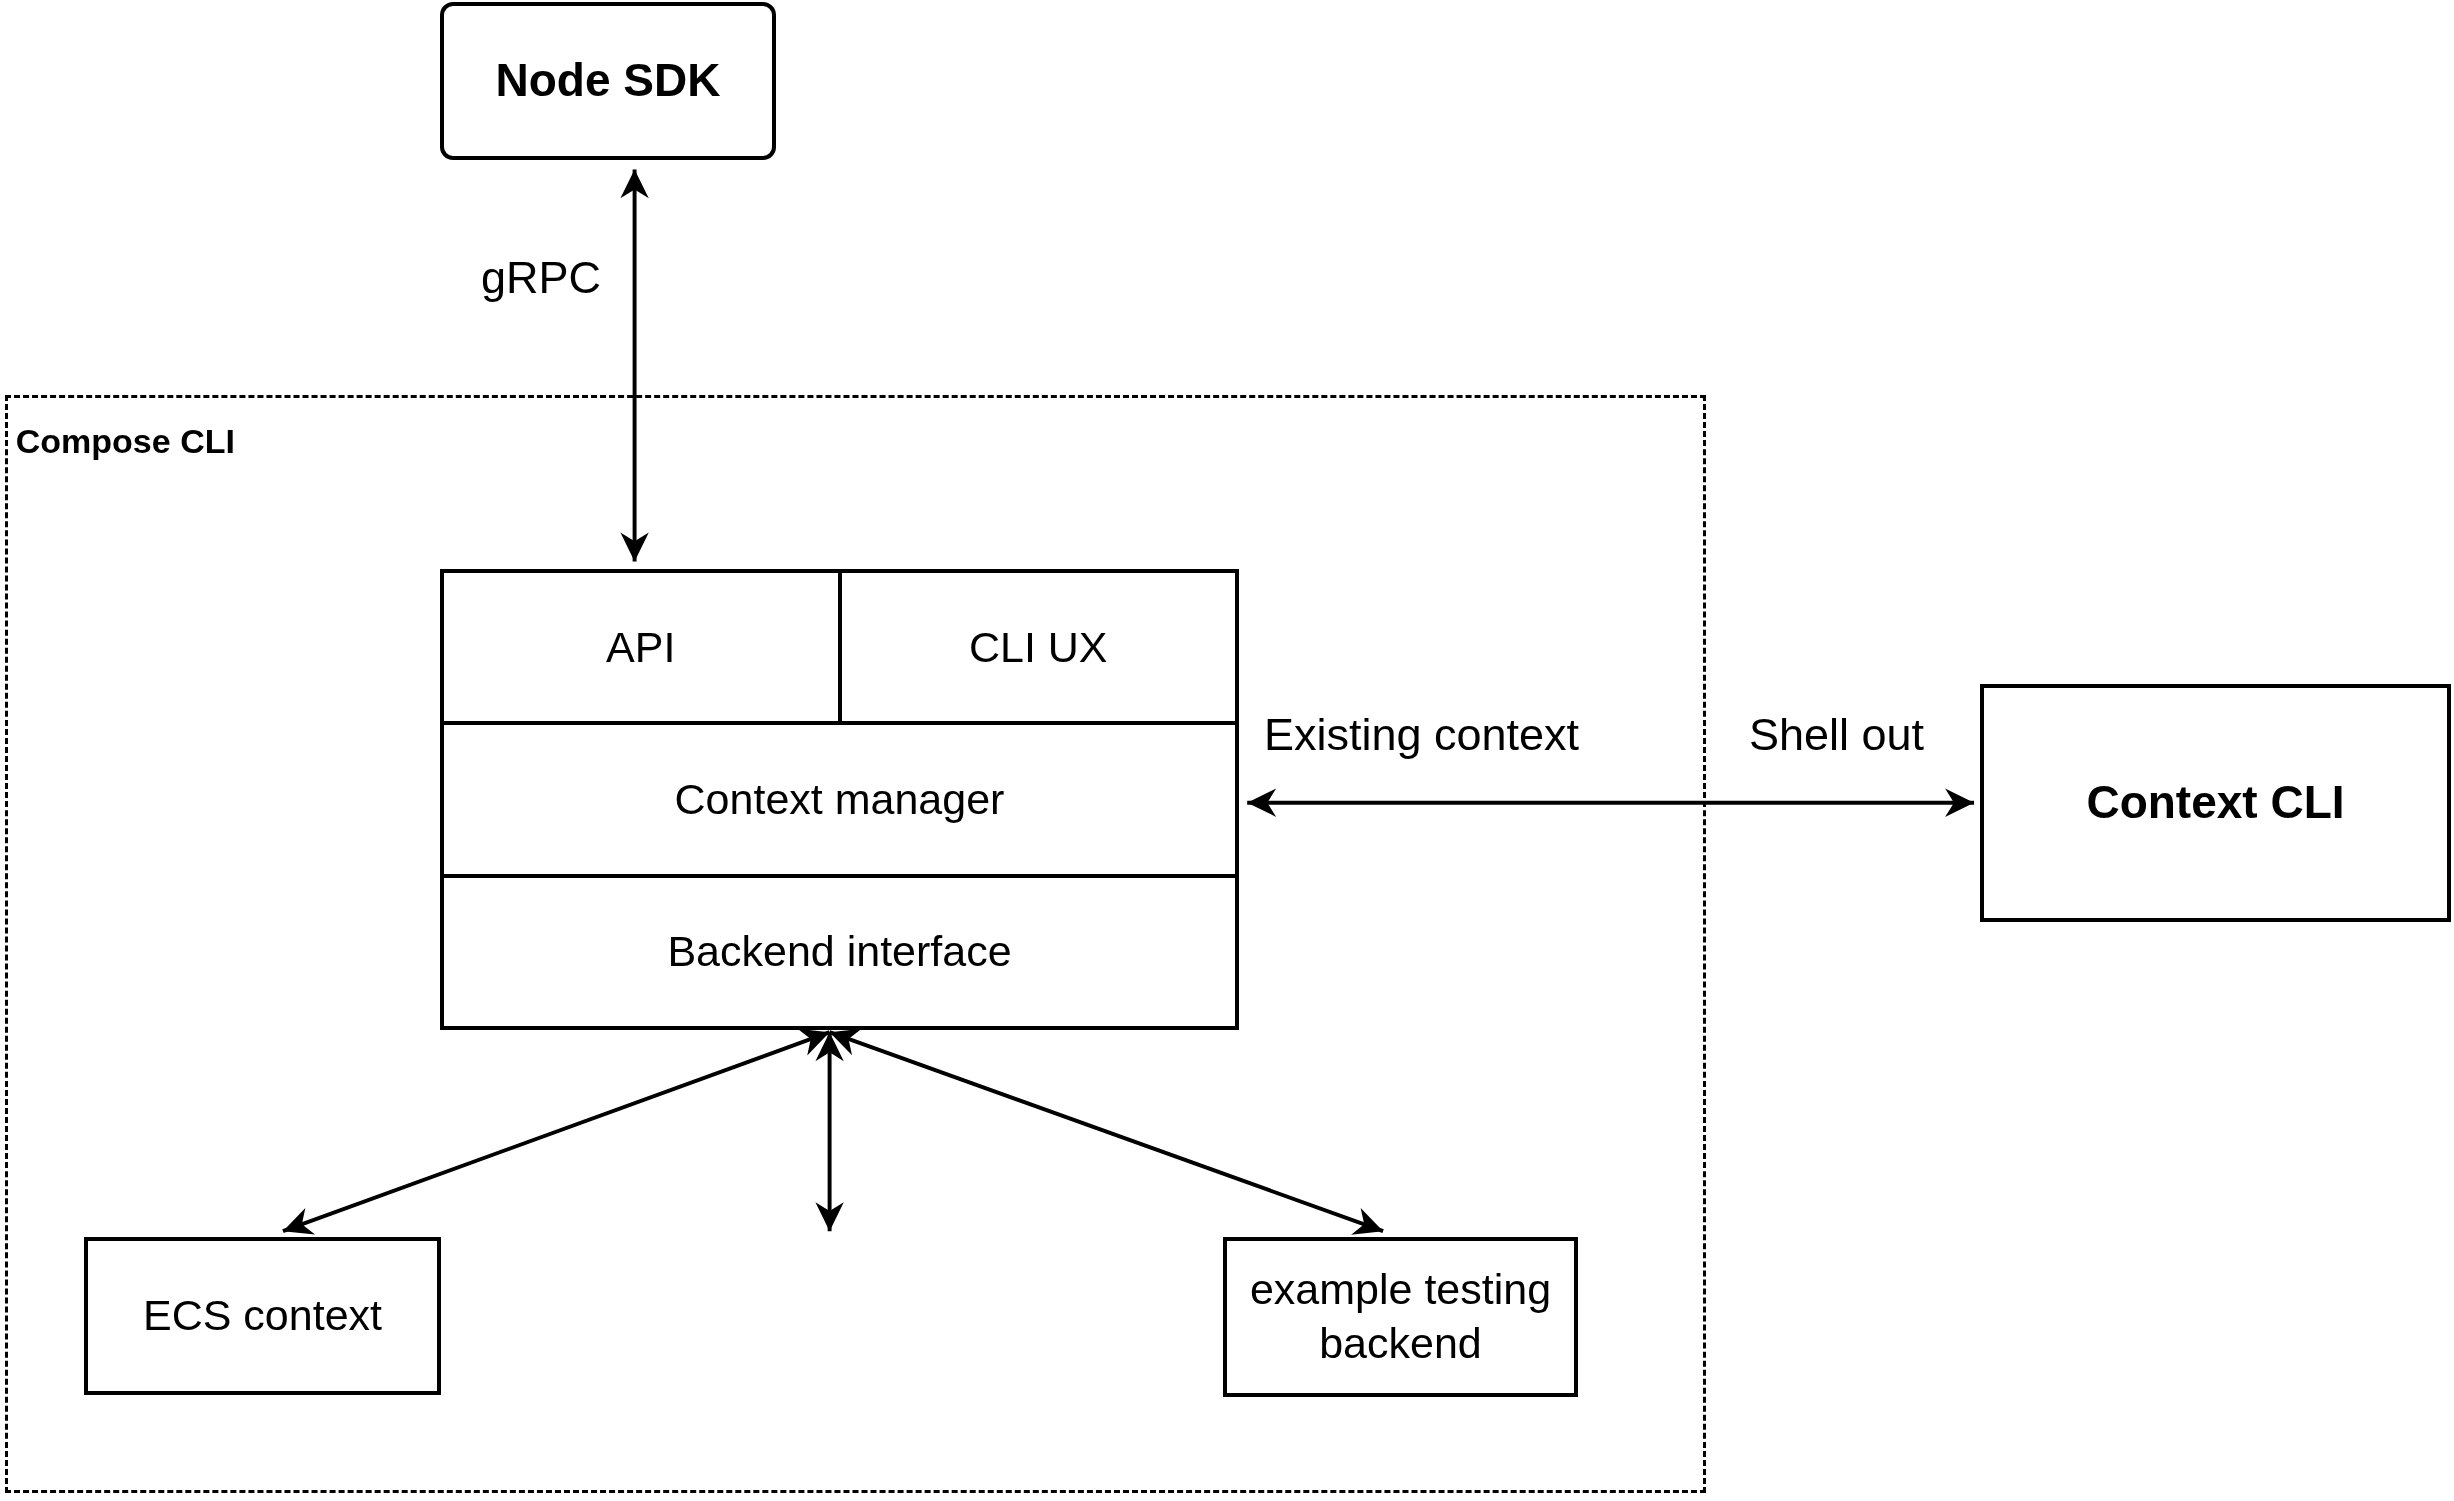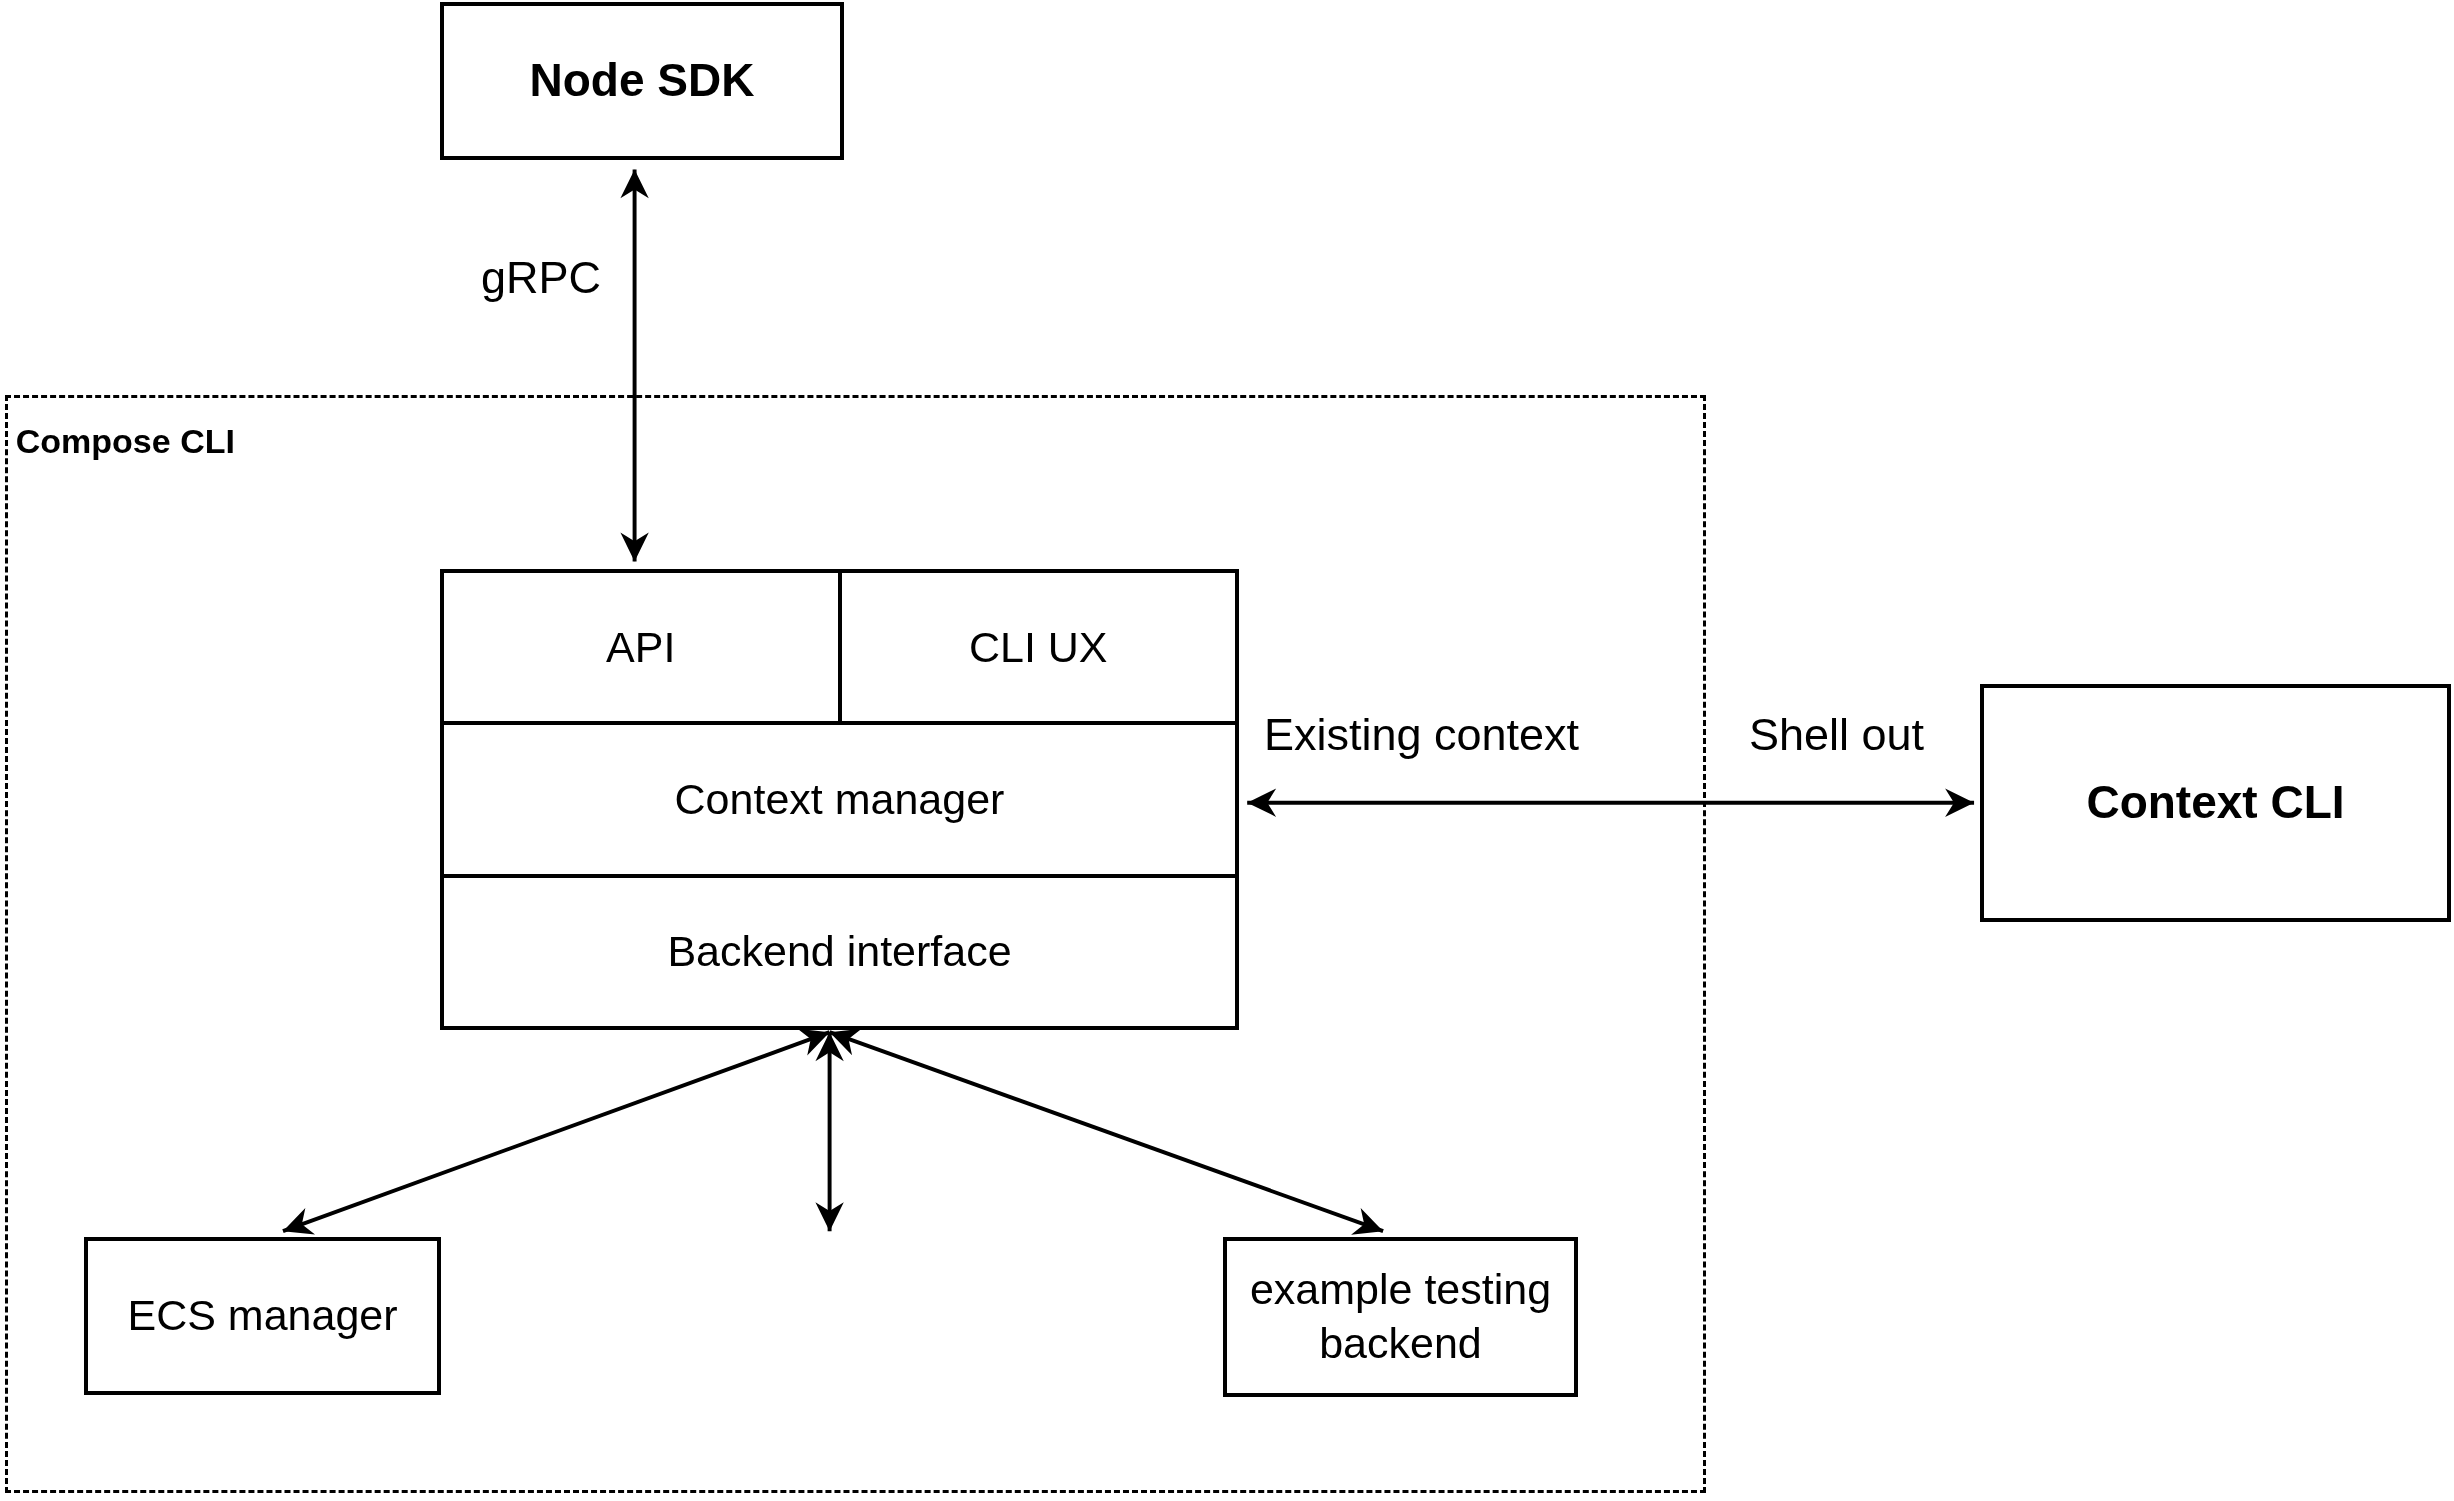--- a/index.html
+++ b/index.html
@@ -21,21 +21,21 @@
     justify-content: center;
     font-size: 43px;
     line-height: 1.25;
     text-align: center;
     box-sizing: border-box;
     z-index: 3;
   }
   .box.bold { font-weight: bold; font-size: 46px; }
 
   
-  #node-sdk { left: 440px; top: 2px; width: 404px; height: 158px; }
+  #node-sdk { left: 440px; top: 2px; width: 336px; height: 158px; border-radius: 13px; }
 
   
   #compose-group {
     position: absolute;
     left: 4.9px; top: 395px;
     width: 1701px; height: 1098px;
     border: 3.9px dashed #000000;
     box-sizing: border-box;
     z-index: 1;
     background: transparent;
@@ -147,21 +147,21 @@
     <div class="stack-row">
       <span>Backend interface</span>
     </div>
   </div>
 
   <div id="existing-cli" class="box bold">
     <span>Context CLI</span>
   </div>
 
   <div id="ecs-backend" class="box">
-    <span>ECS manager</span>
+    <span>ECS context</span>
   </div>
   <div id="example-backend" class="box">
     <span>example testing backend</span>
   </div>
 
   <div id="grpc-label" class="edge-label">gRPC</div>
   <div id="existing-context-label" class="edge-label">Existing context</div>
   <div id="shell-out-label" class="edge-label">Shell out</div>
 
 </div>

